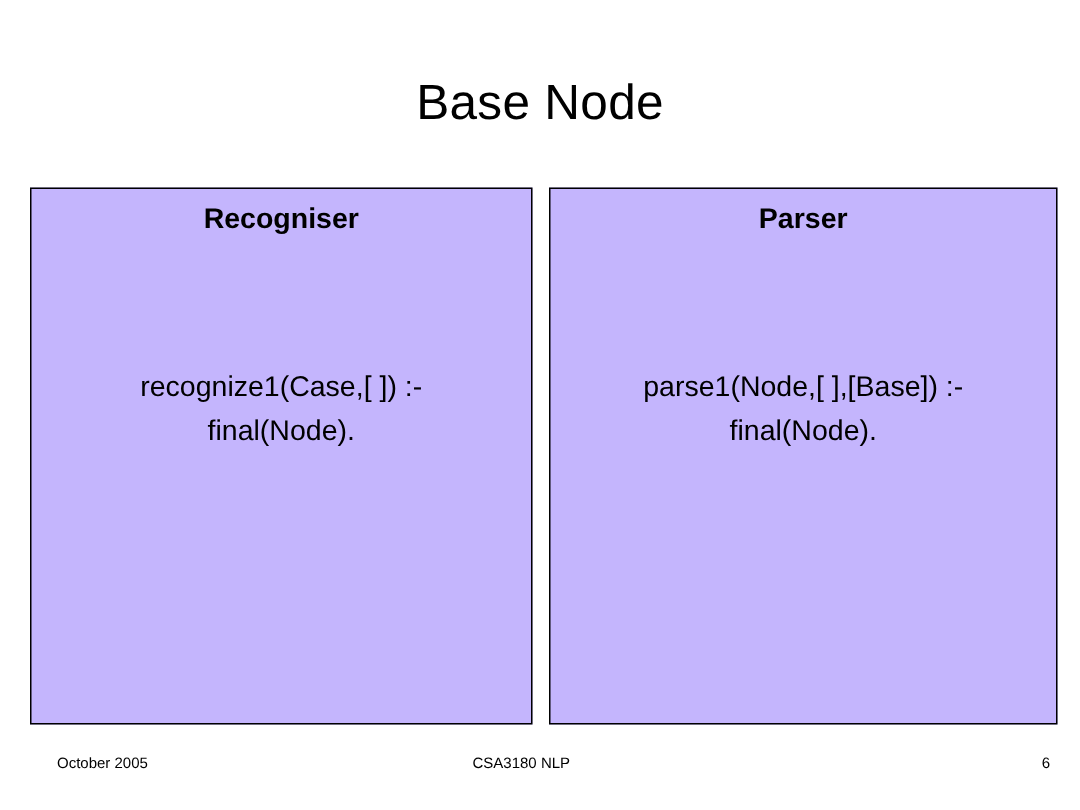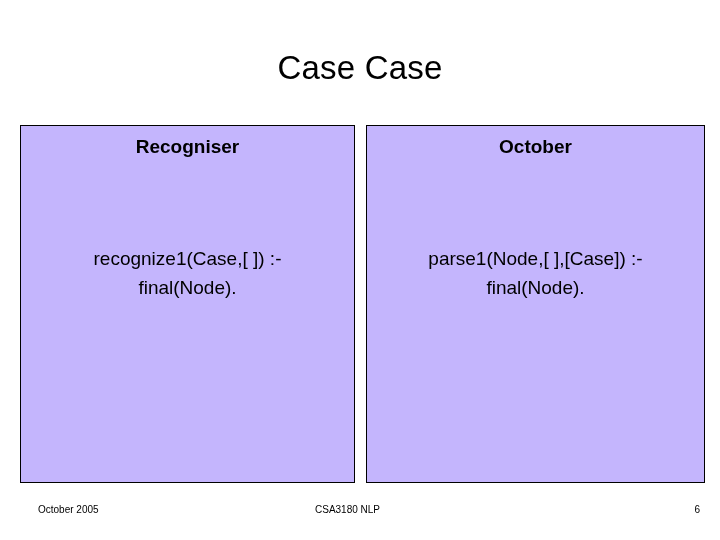--- a/index.html
+++ b/index.html
@@ -107,36 +107,36 @@
     top: 0;
     width: 700px;
     text-align: right;
   }
 </style>
 </head>
 <body>
 
 <div class="slide">
 
-  <div class="slide-title">Case Case</div>
+  <div class="slide-title">Base Node</div>
 
   <div class="compare-table">
 
     <div class="cell-box left">
       <div class="cell-header">Recogniser</div>
       <div class="cell-body">
         <span class="code-line">recognize1(Case,[ ]) :-</span>
         <span class="code-line">final(Node).</span>
       </div>
     </div>
 
     <div class="cell-box right">
-      <div class="cell-header">October</div>
+      <div class="cell-header">Parser</div>
       <div class="cell-body">
-        <span class="code-line">parse1(Node,[ ],[Case]) :-</span>
+        <span class="code-line">parse1(Node,[ ],[Base]) :-</span>
         <span class="code-line">final(Node).</span>
       </div>
     </div>
 
   </div>
 
   <div class="slide-footer">
     <span class="footer-date">October 2005</span>
     <span class="footer-course">CSA3180 NLP</span>
     <span class="footer-pagenum">6</span>

